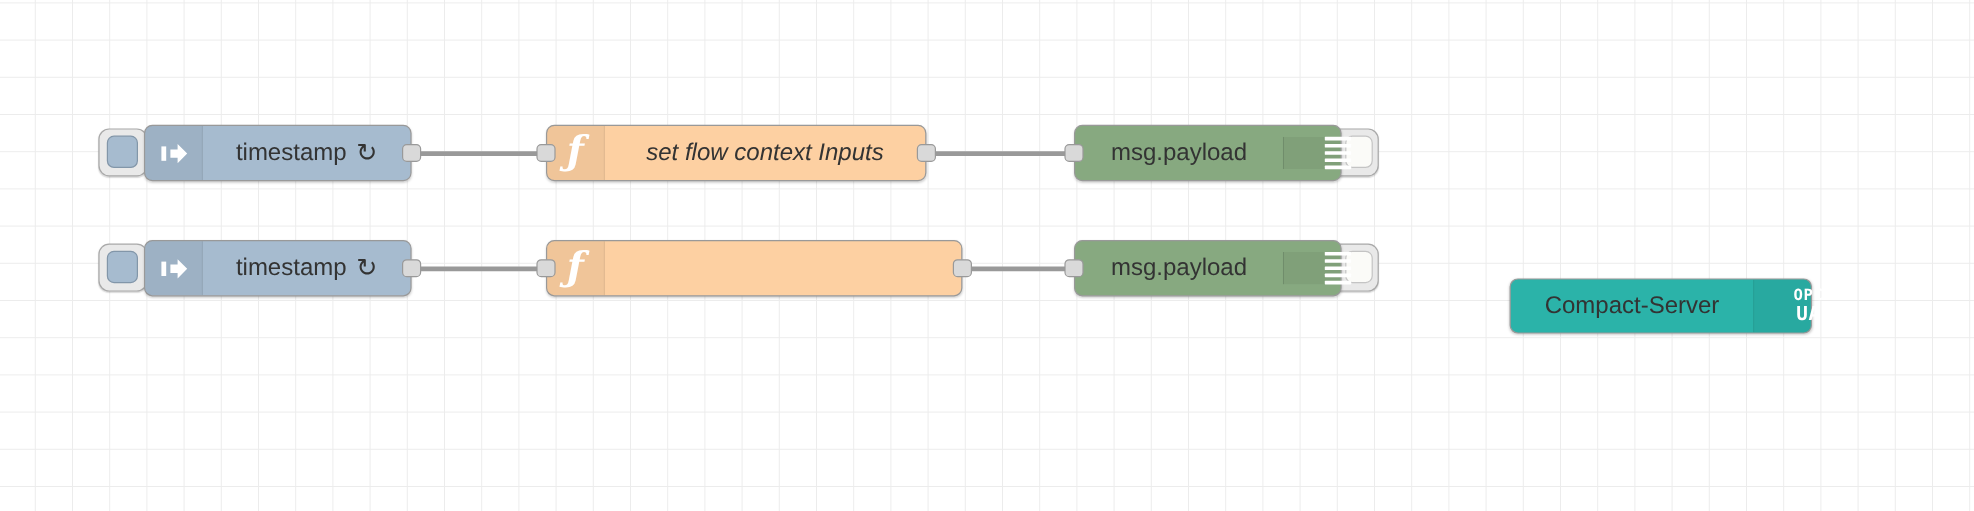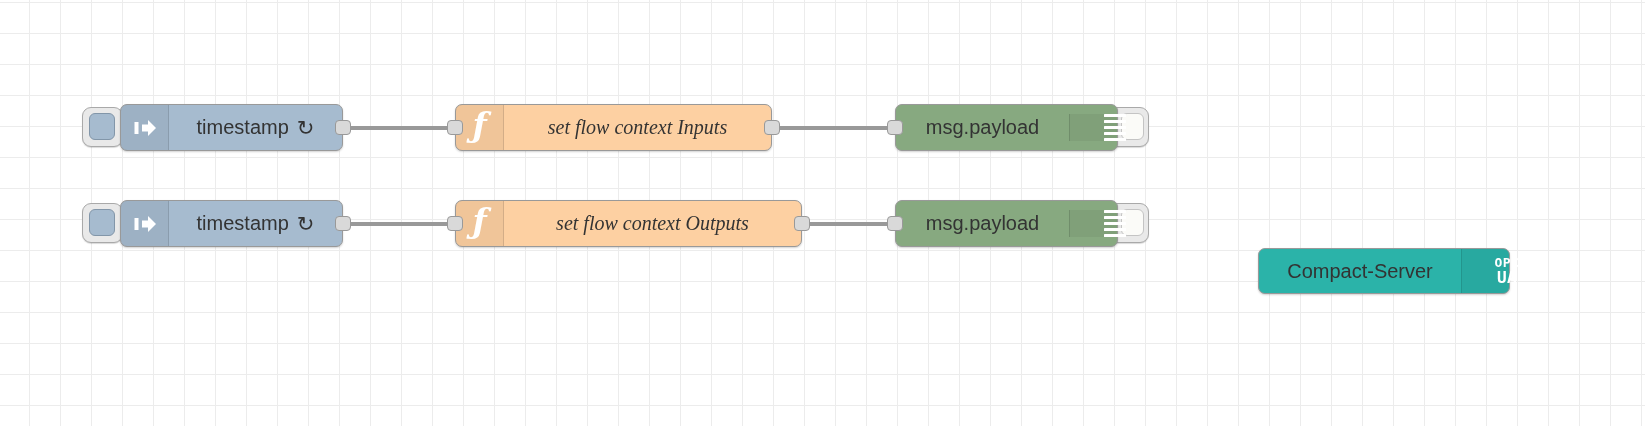--- a/index.html
+++ b/index.html
@@ -38,21 +38,21 @@
   .icon-region{
     width:48px;display:flex;align-items:center;justify-content:center;
     background:rgba(0,0,0,0.05);flex:0 0 48px;
   }
   .icon-region.left{border-right:1px solid rgba(0,0,0,0.12);border-radius:5px 0 0 5px;}
   .icon-region.right{border-left:1px solid rgba(0,0,0,0.12);border-radius:0 5px 5px 0;padding-left:43px;}
   .node-label{
     flex:1;display:flex;align-items:center;justify-content:center;
     font-size:20px;color:var(--label-color);white-space:nowrap;padding:0 8px;
   }
-  .node-label.italic{font-style:italic;font-family:Liberation Serif, serif;}
+  .node-label.italic{font-style:italic;}
   .repeat-glyph{margin-left:8px;font-style:normal;font-size:21px;}
   .func-glyph{
     font-family:"DejaVu Serif","Liberation Serif",serif;
     font-style:italic;font-weight:bold;color:#fff;font-size:33px;line-height:1;
     padding-bottom:4px;
   }
   
   .debug-bars{display:flex;flex-direction:column;gap:2.5px;}
   .debug-bars div{width:22px;height:3.5px;background:#fff;border-radius:0.5px;}
   
@@ -154,37 +154,36 @@
     <div class="node-label">
       <span>timestamp</span>
         <span class="repeat-glyph">↻</span>
     </div>
   </div>
 
   <div class="node node-function" style="left:455px;top:200px;width:347px;">
     <div class="icon-region left">
       <span class="func-glyph">ƒ</span>
     </div>
-    <div class="node-label italic">set flow context Outputs</div>
   </div>
 
   <div class="node node-debug" style="left:895px;top:200px;width:223px;">
     <div class="node-label">msg.payload</div>
     <div class="icon-region right">
       <div class="debug-bars">
           <div></div>
           <div></div>
           <div></div>
           <div></div>
           <div></div>
         </div>
     </div>
   </div>
 
-  <div class="node node-server" style="left:1258px;top:248px;width:252px;">
+  <div class="node node-server" style="left:1258px;top:232px;width:252px;">
     <div class="node-label">Compact-Server</div>
     <div class="icon-region right">
       <div class="opcua-badge">
         <div class="line1">OPC</div>
         <div class="line2">UA</div>
       </div>
     </div>
   </div>
 
   <div class="port" style="left:335px;top:120px;"></div>

